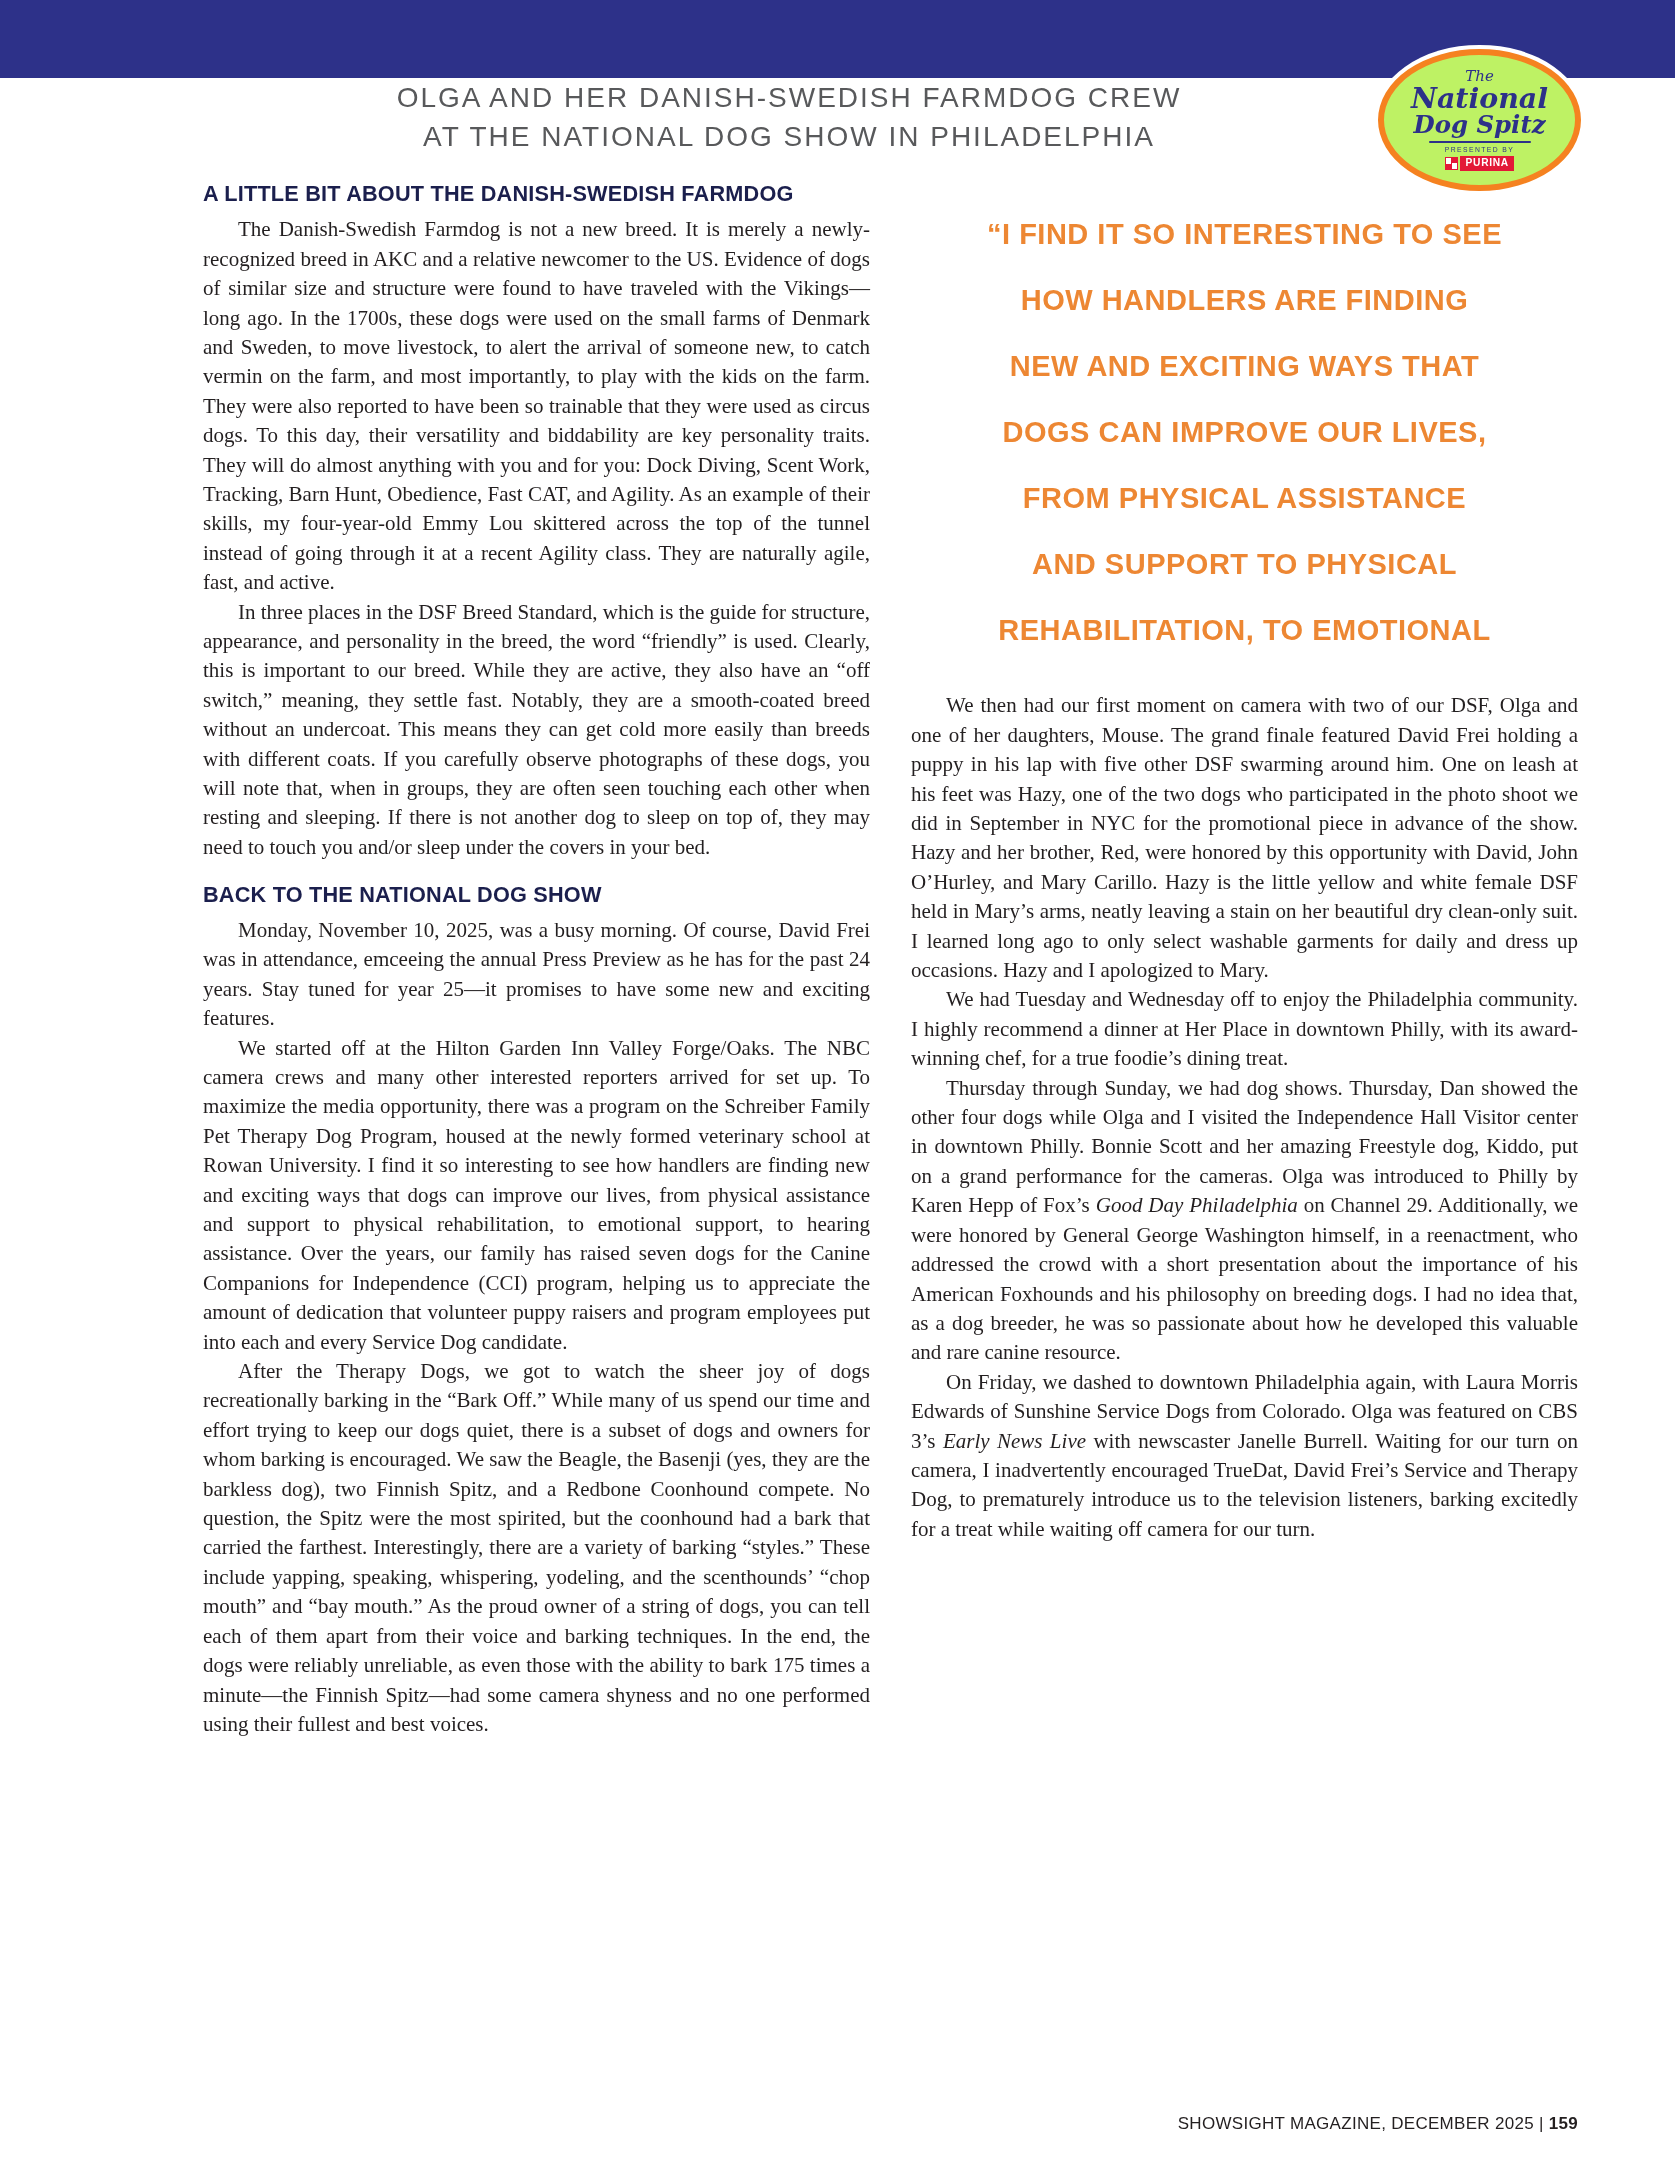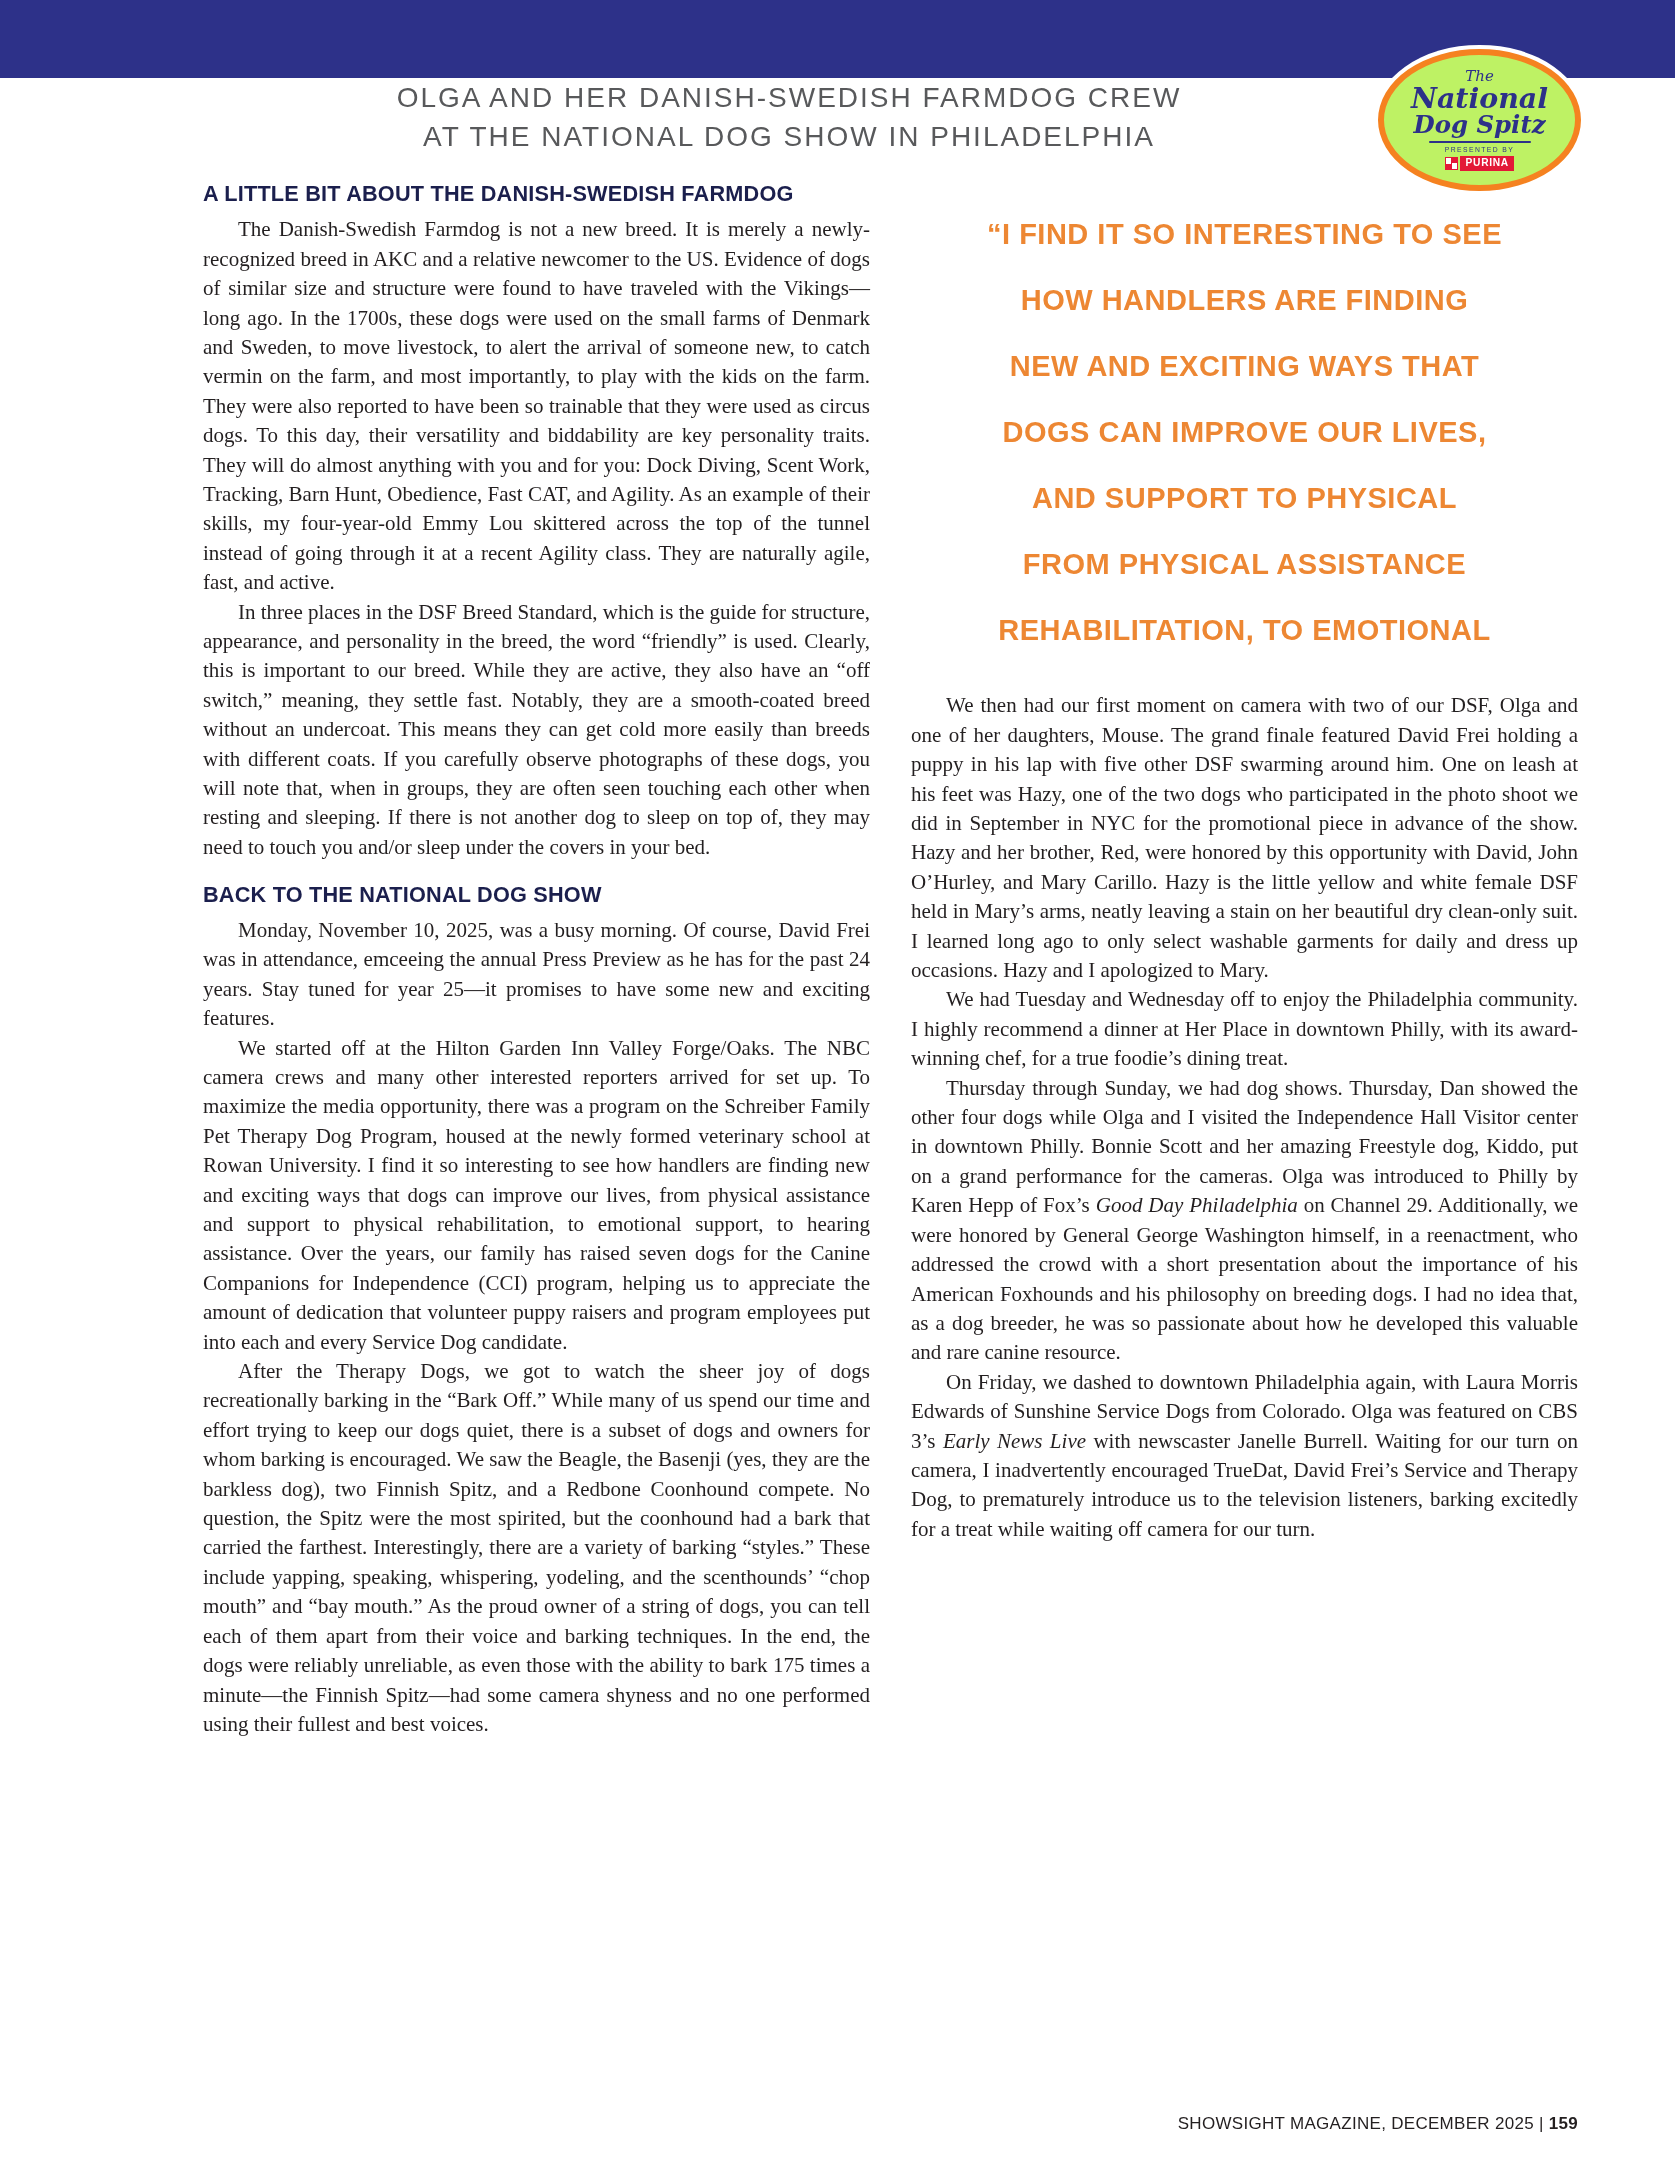--- a/index.html
+++ b/index.html
@@ -207,22 +207,22 @@
           <p><span>After the Therapy Dogs, we got to watch the sheer joy of dogs recreationally barking in the “Bark Off.” While many of us spend our time and effort trying to keep our dogs quiet, there is a subset of dogs and owners for whom barking is encouraged. We saw the Beagle, the Basenji (yes, they are the barkless dog), two Finnish Spitz, and a Redbone Coonhound compete. No question, the Spitz were the most spirited, but the coonhound had a bark that carried the farthest. Interestingly, there are a variety of barking “styles.” These include yapping, speaking, whispering, yodeling, and the scenthounds’ “chop mouth” and “bay mouth.” As the proud owner of a string of dogs, you can tell each of them apart from their voice and barking techniques. In the end, the dogs were reliably unreliable, as even those with the ability to bark 175 times a minute—the Finnish Spitz—had some camera shyness and no one performed using their fullest and best voices.</span></p>
         </div>
     </div>
 
     <div class="col">
       <div class="pull-quote">
           <div>“I FIND IT SO INTERESTING TO SEE</div>
           <div>HOW HANDLERS ARE FINDING</div>
           <div>NEW AND EXCITING WAYS THAT</div>
           <div>DOGS CAN IMPROVE OUR LIVES,</div>
+          <div>FROM PHYSICAL ASSISTANCE</div>
           <div>AND SUPPORT TO PHYSICAL</div>
-          <div>FROM PHYSICAL ASSISTANCE</div>
           <div>REHABILITATION, TO EMOTIONAL</div>
         </div>
       <div>
           <p><span>We then had our first moment on camera with two of our DSF, Olga and one of her daughters, Mouse. The grand finale featured David Frei holding a puppy in his lap with five other DSF swarming around him. One on leash at his feet was Hazy, one of the two dogs who participated in the photo shoot we did in September in NYC for the promotional piece in advance of the show. Hazy and her brother, Red, were honored by this opportunity with David, John O’Hurley, and Mary Carillo. Hazy is the little yellow and white female DSF held in Mary’s arms, neatly leaving a stain on her beautiful dry clean-only suit. I learned long ago to only select washable garments for daily and dress up occasions. Hazy and I apologized to Mary.</span></p>
           <p><span>We had Tuesday and Wednesday off to enjoy the Philadelphia community. I highly recommend a dinner at Her Place in downtown Philly, with its award-winning chef, for a true foodie’s dining treat.</span></p>
           <p><span>Thursday through Sunday, we had dog shows. Thursday, Dan showed the other four dogs while Olga and I visited the Independence Hall Visitor center in downtown Philly. Bonnie Scott and her amazing Freestyle dog, Kiddo, put on a grand performance for the cameras. Olga was introduced to Philly by Karen Hepp of Fox’s </span><em>Good Day Philadelphia</em><span> on Channel 29. Additionally, we were honored by General George Washington himself, in a reenactment, who addressed the crowd with a short presentation about the importance of his American Foxhounds and his philosophy on breeding dogs. I had no idea that, as a dog breeder, he was so passionate about how he developed this valuable and rare canine resource.</span></p>
           <p><span>On Friday, we dashed to downtown Philadelphia again, with Laura Morris Edwards of Sunshine Service Dogs from Colorado. Olga was featured on CBS 3’s </span><em>Early News Live</em><span> with newscaster Janelle Burrell. Waiting for our turn on camera, I inadvertently encouraged TrueDat, David Frei’s Service and Therapy Dog, to prematurely introduce us to the television listeners, barking excitedly for a treat while waiting off camera for our turn.</span></p>
         </div>
     </div>
 

